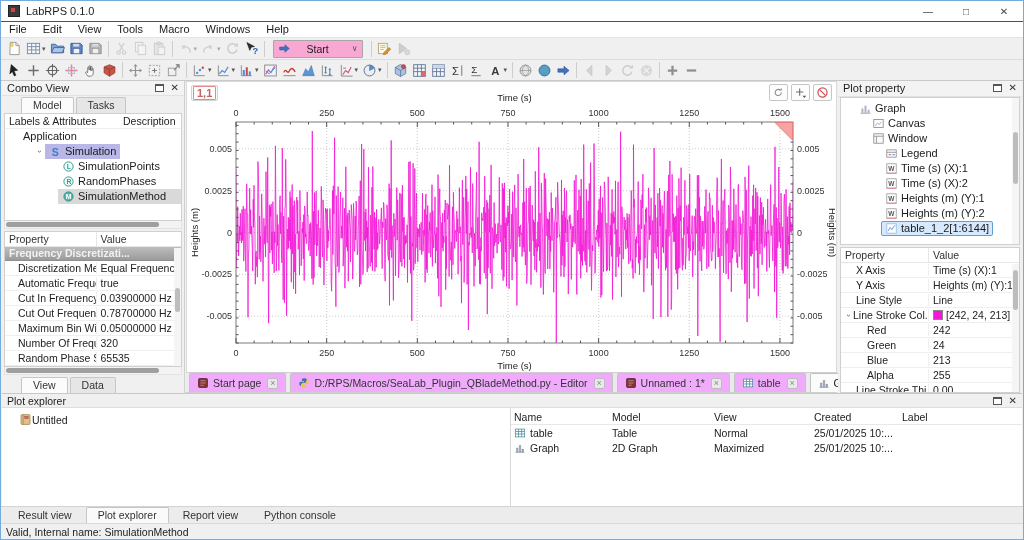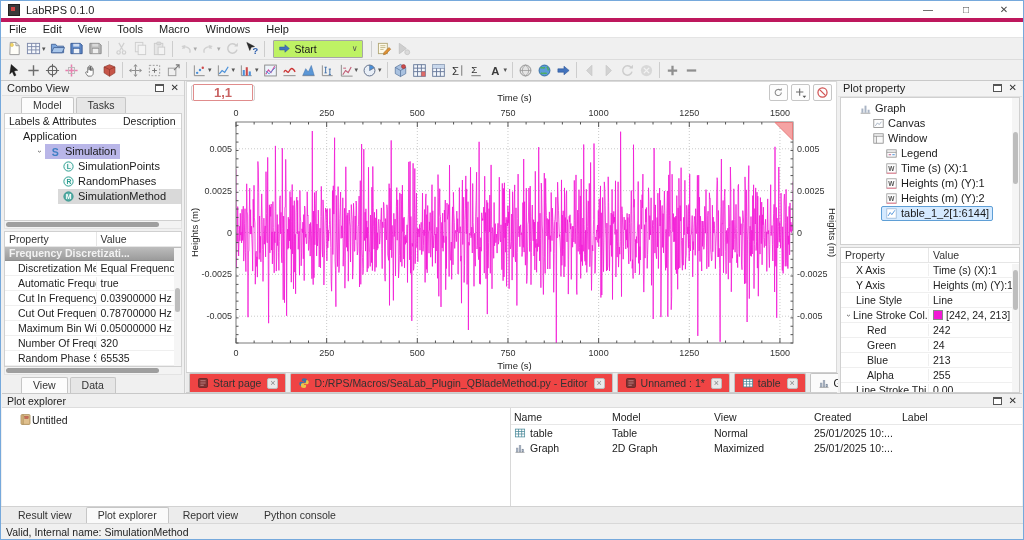--- a/index.html
+++ b/index.html
@@ -3,39 +3,39 @@
 <meta charset="utf-8">
 <style>
 *{box-sizing:border-box;margin:0;padding:0}
 html,body{width:1024px;height:540px;overflow:hidden}
 body{font-family:"Liberation Sans",sans-serif;font-size:11px;color:#1a1a1a;background:#fff}
 #app{position:relative;width:1024px;height:540px;background:#f0f0f0;border:1px solid #76a9dc;overflow:hidden}
 svg{display:block}
 svg text{font-family:"Liberation Sans",sans-serif}
 
 
-#titlebar{position:absolute;left:0;top:0;right:0;height:21px;background:#fff;display:flex;align-items:center;border-bottom:4px solid #be185d}
+#titlebar{position:absolute;left:0;top:0;right:0;height:21px;background:#fff;display:flex;align-items:center;border-bottom:1px solid #be185d}
 #app-icon{width:12px;height:12px;margin:0 6px 0 7px;background:#3a3a3a;border:1px solid #222;position:relative}
 #app-icon i{position:absolute;left:2px;top:2px;width:4px;height:4px;background:#d04545}
 #win-title{font-size:11px;color:#222}
 #win-controls{margin-left:auto;display:flex;height:21px}
 .win-btn{width:38px;height:21px;display:flex;align-items:center;justify-content:center;color:#444;font-size:10px}
 #menubar{position:absolute;left:0;top:21px;right:0;height:15px;background:#fff;display:flex;align-items:center}
 .menu-item{padding:0 8px;line-height:15px;font-size:11px;color:#1a1a1a}
 
 
 .toolbar{position:absolute;left:0;right:0;background:#f0f0f0;display:flex;align-items:center;padding-left:4px}
 #tb1{top:36px;height:22px;border-top:1px solid #e4e4e4}
 #tb2{top:58px;height:22px;border-top:1px solid #dcdcdc;border-bottom:1px solid #c9c9c9}
 .tb-btn{height:20px;display:flex;align-items:center;justify-content:center;padding:0 2px;border-radius:2px}
 .tb-ic svg{width:15px;height:15px}
 .tb-btn.disabled{opacity:.45;filter:grayscale(1)}
 .tb-dd{font-size:7px;color:#555;margin-left:1px}
 .tb-sep{width:1px;height:16px;background:#cdcdcd;margin:0 3px;flex:none}
-.combo{display:flex;align-items:center;gap:4px;border:1px solid #a6a6a6;background:#bef264;height:18px;width:90px;margin:0 5px;padding:0 4px;border-radius:1px}
+.combo{display:flex;align-items:center;gap:16px;border:1px solid #a6a6a6;background:#f9a8d4;height:18px;width:90px;margin:0 5px;padding:0 4px;border-radius:1px}
 .combo svg{width:13px;height:13px}
 .combo-label{font-size:10.5px}
 .combo-chev{margin-left:auto;color:#555;font-size:8px}
 
 
 .dock-title{height:16px;background:#f3f3f3;display:flex;align-items:center;padding:0 5px;font-size:11px;color:#222;border-bottom:1px solid #e2e2e2}
 .dt-btns{margin-left:auto;display:flex;gap:7px;align-items:center}
 .fbtn{width:9px;height:8px;border:1px solid #555;border-top-width:2px;background:#fff}
 .xbtn{font-size:10px;color:#333;line-height:10px}
 .qtab-bar{display:flex;height:17px;padding-left:19px;align-items:flex-end}
@@ -68,27 +68,27 @@
 .pg-group{height:14px;background:linear-gradient(#bdbdbd,#9b9b9b);color:#f2f2f2;font-weight:bold;line-height:13px;padding:0 4px;overflow:hidden;white-space:nowrap;border-bottom:1px solid #8f8f8f}
 .pg-row{display:flex;height:15px;border-bottom:1px solid #efefef;align-items:center}
 .pg-name{width:52%;padding-left:13px;overflow:hidden;white-space:nowrap;border-right:1px solid #efefef;color:#222}
 .pg-val{flex:1;padding-left:4px;overflow:hidden;white-space:nowrap;display:flex;align-items:center;color:#222}
 .swatch{width:10px;height:10px;display:inline-block;margin-right:3px;border:1px solid #888;flex:none}
 
 
 #center{position:absolute;left:185px;top:80px;width:651px;height:312px;display:flex;flex-direction:column}
 #plot-area{flex:1;background:#fff;position:relative;border:1px solid #dadada;border-bottom:none}
 #cell-badge-frame{position:absolute;left:4px;top:3px;border:1px solid #d2d2d2;background:#fafafa;padding:1px;border-radius:2px}
-#cell-badge{border:1px solid #e08c8c;color:#c96363;font-size:13px;font-weight:bold;padding:0 20px;line-height:11px;background:#fff;border-radius:1px}
+#cell-badge{border:1px solid #e08c8c;color:#c96363;font-size:11px;font-weight:bold;padding:0 3px;line-height:11px;background:#fff;border-radius:1px}
 #plot-btns{position:absolute;right:4px;top:2px;display:flex;gap:3px}
 .pbtn{width:19px;height:17px;border:1px solid #c6c6c6;background:#fdfdfd;border-radius:2px;display:flex;align-items:center;justify-content:center}
 .pbtn svg{width:13px;height:13px}
 #chart{position:absolute;left:0;top:0}
 #doc-tabs{height:21px;background:#ebebeb;border-top:1px solid #cfcfcf;border-bottom:1px solid #cfcfcf;display:flex;align-items:flex-end;padding:0 3px;gap:4px}
-.dtab{height:19px;display:flex;align-items:center;gap:4px;padding:0 7px;background:#ef4444;border:1px solid #c3c3c3;border-bottom:none;font-size:10.5px;border-radius:2px 2px 0 0;white-space:nowrap;color:#333}
+.dtab{height:19px;display:flex;align-items:center;gap:4px;padding:0 7px;background:#f0abfc;border:1px solid #c3c3c3;border-bottom:none;font-size:10.5px;border-radius:2px 2px 0 0;white-space:nowrap;color:#333}
 .dtab.active{background:#fbfbfb;color:#111}
 .dtic svg{width:12px;height:12px}
 .dclose{width:11px;height:11px;border:1px solid #bdbdbd;background:#e9e9e9;color:#8a8a8a;font-size:9px;line-height:9px;text-align:center;border-radius:2px;margin-left:2px}
 .dtab.active .dclose{background:#e05c5c;border-color:#bf4040;color:#fff}
 
 
 #right-dock{position:absolute;left:837px;top:80px;width:184px;height:312px;background:#f0f0f0;display:flex;flex-direction:column}
 #pp-tree-wrap{height:150px;padding-top:3px}
 #pp-grid{height:146px;flex:none}
 .pg-name2{width:88px;flex:none;overflow:hidden;white-space:nowrap;border-right:1px solid #efefef;display:flex;align-items:center;color:#222}
@@ -1011,20 +1011,33 @@
           <div class="trow" style="padding-left:29px">
             <span class="chev"></span>
             <span class="hl">
               <span class="tri">
                 <svg viewBox="0 0 16 16">
                   <rect x="2.2" y="2.2" width="11.6" height="11.6" fill="#fff" stroke="#9a9a9a"></rect>
                   <text x="4" y="11" font-size="8" font-weight="bold" fill="#555">W</text>
                   <path d="M2.2 13.8h11.6" stroke="#e8889a" stroke-width="1.4"></path>
                 </svg>
               </span>
+              <span class="tlabel">Time (s) (X):2</span>
+            </span>
+          </div>
+          <div class="trow" style="padding-left:29px">
+            <span class="chev"></span>
+            <span class="hl">
+              <span class="tri">
+                <svg viewBox="0 0 16 16">
+                  <rect x="2.2" y="2.2" width="11.6" height="11.6" fill="#fff" stroke="#9a9a9a"></rect>
+                  <text x="4" y="11" font-size="8" font-weight="bold" fill="#555">W</text>
+                  <path d="M2.2 13.8h11.6" stroke="#e8889a" stroke-width="1.4"></path>
+                </svg>
+              </span>
               <span class="tlabel">Heights (m) (Y):1</span>
             </span>
           </div>
           <div class="trow" style="padding-left:29px">
             <span class="chev"></span>
             <span class="hl">
               <span class="tri">
                 <svg viewBox="0 0 16 16">
                   <rect x="2.2" y="2.2" width="11.6" height="11.6" fill="#fff" stroke="#9a9a9a"></rect>
                   <text x="4" y="11" font-size="8" font-weight="bold" fill="#555">W</text>

